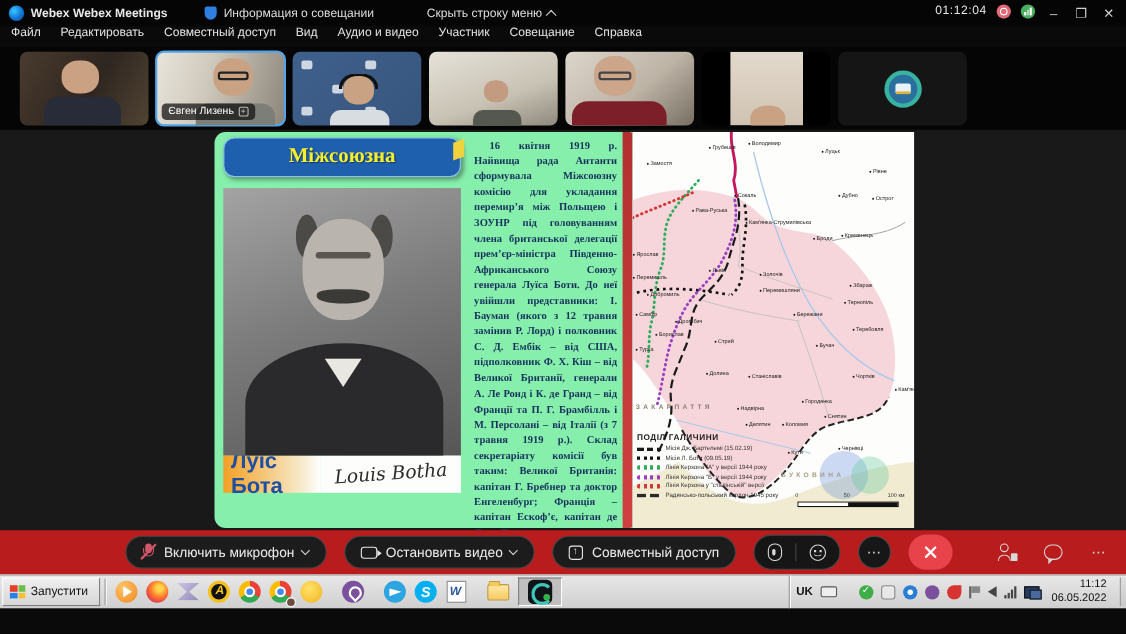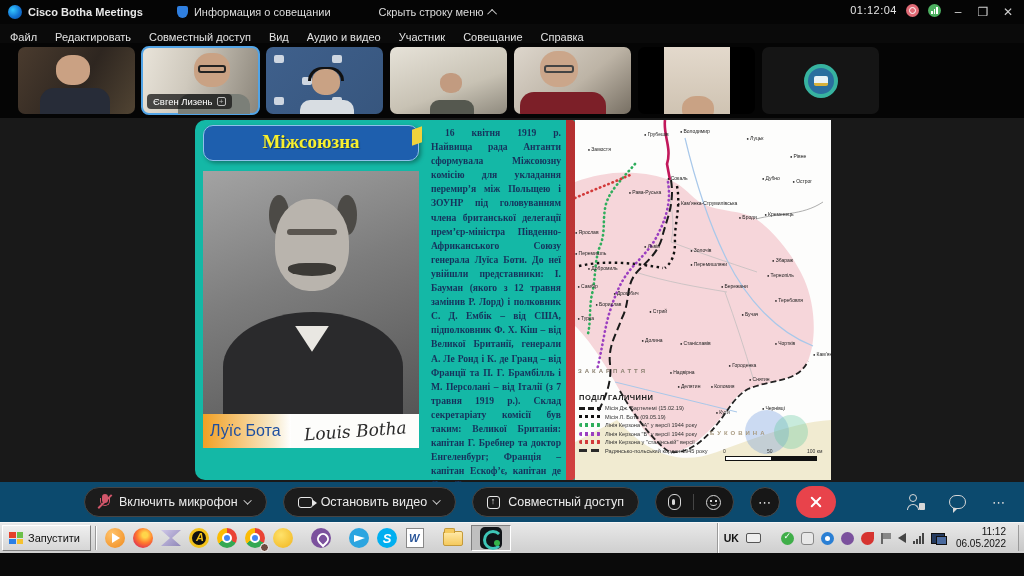--- a/index.html
+++ b/index.html
@@ -19,21 +19,21 @@
   .chev { width:7px; height:7px; border-left:1.5px solid #ccc; border-top:1.5px solid #ccc; transform:rotate(45deg) translateY(2px); }
   .tb-right { margin-left:auto; display:flex; align-items:flex-start; gap:9px; }
   .timer { font-size:11px; color:#e5e5e5; letter-spacing:.5px; }
   .dot-rec { width:13px; height:13px; border-radius:50%; background:#e06a75; display:flex; align-items:center; justify-content:center; }
   .dot-rec::after { content:""; width:5px; height:5px; border:1.5px solid #fff; border-radius:50%; }
   .dot-net { width:13px; height:13px; border-radius:50%; background:#4caf60; display:flex; align-items:flex-end; justify-content:center; padding-bottom:3px; gap:1px; }
   .dot-net i { width:1.5px; background:#fff; display:block; }
   .winbtn { color:#cfcfcf; font-size:12px; width:16px; text-align:center; line-height:16px; }
 
   
-  .menubar { height:19px; background:#0a0a0a; display:flex; align-items:flex-end; gap:18px;
+  .menubar { height:19px; background:#0a0a0a; display:flex; align-items:flex-start; gap:18px;
     padding:0 10px; color:#e2e2e2; font-size:11px; }
 
   
   .filmstrip { height:75px; background:#050505; display:flex; align-items:center; gap:7px; padding:0 0 0 18px; }
   .tile { position:relative; width:117px; height:67px; border-radius:7px; overflow:hidden; background:#161616; flex:0 0 auto; }
   .tile.active { outline:2px solid #52a4e6; outline-offset:-1px; }
   .t1 { background:linear-gradient(120deg,#4a3b2e 0%,#2e2620 55%,#514433 100%); }
   .t1 .head { position:absolute; left:38px; top:8px; width:34px; height:30px; border-radius:45%; background:#caa183; }
   .t1 .body { position:absolute; left:22px; bottom:0; width:70px; height:26px; border-radius:14px 14px 0 0; background:#272c38; }
   .t2 { background:linear-gradient(105deg,#e9e4da 0%,#cfc9bd 40%,#8b857a 100%); }
@@ -74,39 +74,39 @@
   .appbar-icons { margin-left:auto; display:flex; gap:16px; align-items:center; }
   .pen-icon { width:13px; height:13px; position:relative; }
   .pen-icon::before { content:""; position:absolute; left:2px; top:6px; width:11px; height:2px; background:#bbb; transform:rotate(-35deg); }
   .pen-icon::after { content:""; position:absolute; left:0; bottom:0; width:3px; height:3px; background:#bbb; }
   .mon-icon { width:14px; height:11px; border:1.5px solid #bbb; border-radius:2px; position:relative; }
   .mon-icon::after { content:""; position:absolute; left:4px; bottom:-3px; width:4px; height:2px; background:#bbb; }
 
   
   .main { position:relative; height:364px; background:#191919; }
   .share { position:absolute; left:195px; top:2px; width:636px; height:360px; display:flex; }
-  .slide { position:relative; width:380px; height:100%; background:#14b8a6; border-radius:10px 0 0 10px; display:flex; }
+  .slide { position:relative; width:380px; height:100%; background:#86efac; border-radius:10px 0 0 10px; display:flex; }
   .slide-red-edge { position:absolute; right:0; top:0; width:9px; height:100%; background:linear-gradient(180deg,#b33030,#d14040); border-radius:0 3px 3px 0; }
   .slide-left { width:228px; padding:5px 4px 6px 8px; display:flex; flex-direction:column; }
   .title-box { background:#1e5fae; border:1px solid #8fc0ea; border-radius:10px; padding:4px 6px 6px;
     box-shadow:2px 2px 4px rgba(0,0,0,.35); position:relative; }
   .title-box .fold { position:absolute; right:-4px; top:2px; width:10px; height:16px; background:#f0d23c; transform:skewY(-20deg); }
   .slide-title { color:#f7ef2e; font-family:"Liberation Serif","DejaVu Serif",serif; font-weight:bold;
     font-size:19px; line-height:1.25; text-align:center; text-shadow:1px 1px 1px rgba(0,0,0,.4); }
   .portrait { margin-top:10px; height:243px; position:relative; background:linear-gradient(160deg,#a3a3a3 0%,#7d7d7d 45%,#565656 100%); overflow:hidden; }
   .portrait .face { position:absolute; left:72px; top:28px; width:74px; height:92px; border-radius:46%; background:#b9b4ad; }
   .portrait .hairL { position:absolute; left:66px; top:24px; width:20px; height:40px; border-radius:50%; background:#4c4a46; }
   .portrait .hairR { position:absolute; left:134px; top:24px; width:20px; height:40px; border-radius:50%; background:#4c4a46; }
   .portrait .brow { position:absolute; left:84px; top:58px; width:50px; height:6px; background:#5b5650; border-radius:3px; }
   .portrait .mustache { position:absolute; left:85px; top:92px; width:48px; height:13px; background:#3c3a36; border-radius:40% 40% 55% 55%; }
   .portrait .suit { position:absolute; left:20px; bottom:-8px; width:180px; height:110px; border-radius:50% 50% 0 0; background:#2a2a2c; }
   .portrait .collar { position:absolute; left:92px; bottom:62px; width:34px; height:26px; background:#e9e7e2; clip-path:polygon(0 0,50% 100%,100% 0); }
   .caption-band { height:34px; display:flex; }
   .caption-left { width:88px; background:linear-gradient(90deg,#f2a024,#f7e9c9 80%,#fff); display:flex; align-items:center; padding-left:7px; }
-  .caption-left span { color:#1e4fa0; font-weight:normal; font-size:16px; }
+  .caption-left span { color:#1e4fa0; font-weight:bold; font-size:20px; }
   .caption-right { flex:1; background:#fdfdfb; display:flex; align-items:center; justify-content:center; }
   .caption-right span { font-family:"DejaVu Serif","Liberation Serif",serif; font-style:italic; font-size:17px; color:#2b2b2b; transform:rotate(-4deg); }
   .slide-text { flex:1; padding:6px 14px 4px 8px; color:#16325c; font-size:9.6px; line-height:1.47;
     text-align:justify; font-family:"Liberation Serif","DejaVu Serif",serif; font-weight:bold; }
   .slide-text .indent { display:inline-block; width:14px; }
 
   
   .mapbox { position:relative; width:256px; height:100%; background:#fdfdfd; overflow:hidden; }
   .mapbox svg { position:absolute; inset:0; }
   .town { position:absolute; font-size:5px; color:#222; white-space:nowrap; transform:translate(0,-50%); }
@@ -116,21 +116,21 @@
   .legend-title { font-size:7.5px; font-weight:bold; color:#222; margin-bottom:3px; letter-spacing:.5px; }
   .legend-row { display:flex; align-items:center; gap:4px; margin-bottom:2.5px; }
   .legend-key { width:22px; height:3px; flex:0 0 auto; }
   .legend-label { font-size:5.6px; color:#333; white-space:nowrap; }
   .scalebar { position:absolute; left:150px; top:336px; width:92px; height:5px; border:1px solid #111; display:flex; }
   .scalebar .half1 { flex:1; background:#fff; }
   .scalebar .half2 { flex:1; background:#111; }
   .scale-txt { position:absolute; font-size:5px; color:#333; }
 
   
-  .toolbar { height:40px; background:#0c4a6e; display:flex; align-items:center; position:relative; padding-left:84px; gap:16px; }
+  .toolbar { height:40px; background:#b91c1c; display:flex; align-items:center; position:relative; padding-left:114px; gap:16px; }
   .pill { display:flex; align-items:center; gap:8px; background:#1c1c1c; border:1px solid #454545;
     border-radius:17px; height:30px; padding:0 14px; color:#ececec; font-size:12.5px; }
   .pill .dn { width:6px; height:6px; border-left:1.5px solid #ccc; border-bottom:1.5px solid #ccc; transform:rotate(-45deg) translateY(-2px); }
   .mic-ic { position:relative; width:12px; height:16px; }
   .mic-ic .cap { position:absolute; left:3px; top:0; width:6px; height:9px; border-radius:3px; background:#d2566a; }
   .mic-ic .stand { position:absolute; left:1px; top:4px; width:10px; height:8px; border:1.5px solid #d2566a; border-top:none; border-radius:0 0 8px 8px; }
   .mic-ic .slash { position:absolute; left:5px; top:-2px; width:1.8px; height:19px; background:#d2566a; transform:rotate(45deg); }
   .cam-ic { position:relative; width:15px; height:11px; border:1.5px solid #e8e8e8; border-radius:3px; }
   .cam-ic::after { content:""; position:absolute; right:-5px; top:2px; border-left:4px solid #e8e8e8; border-top:3px solid transparent; border-bottom:3px solid transparent; }
   .share-ic { position:relative; width:13px; height:13px; border:1.5px solid #e8e8e8; border-radius:3px; }
@@ -216,21 +216,21 @@
   .clock { text-align:right; font-size:10px; line-height:1.2; padding:0 4px; }
   .showdesk { width:6px; margin:2px 0 2px 2px; border-left:1px solid #9a9a9a; background:linear-gradient(180deg,#e0e0e0,#c8c8c8); }
 </style>
 </head>
 <body>
 
 <div class="wrap">
 
   <div class="titlebar">
     <div class="webex-logo"></div>
-    <span class="tb-app">Cisco Botha Meetings</span>
+    <span class="tb-app">Webex Webex Meetings</span>
     <div class="shield"></div>
     <span class="tb-info">Информация о совещании</span>
     <span class="tb-hide">
       <span>Скрыть строку меню</span>
       <i class="chev"></i>
     </span>
     <div class="tb-right">
       <span class="timer">01:12:04</span>
       <span class="dot-rec"></span>
       <span class="dot-net">

